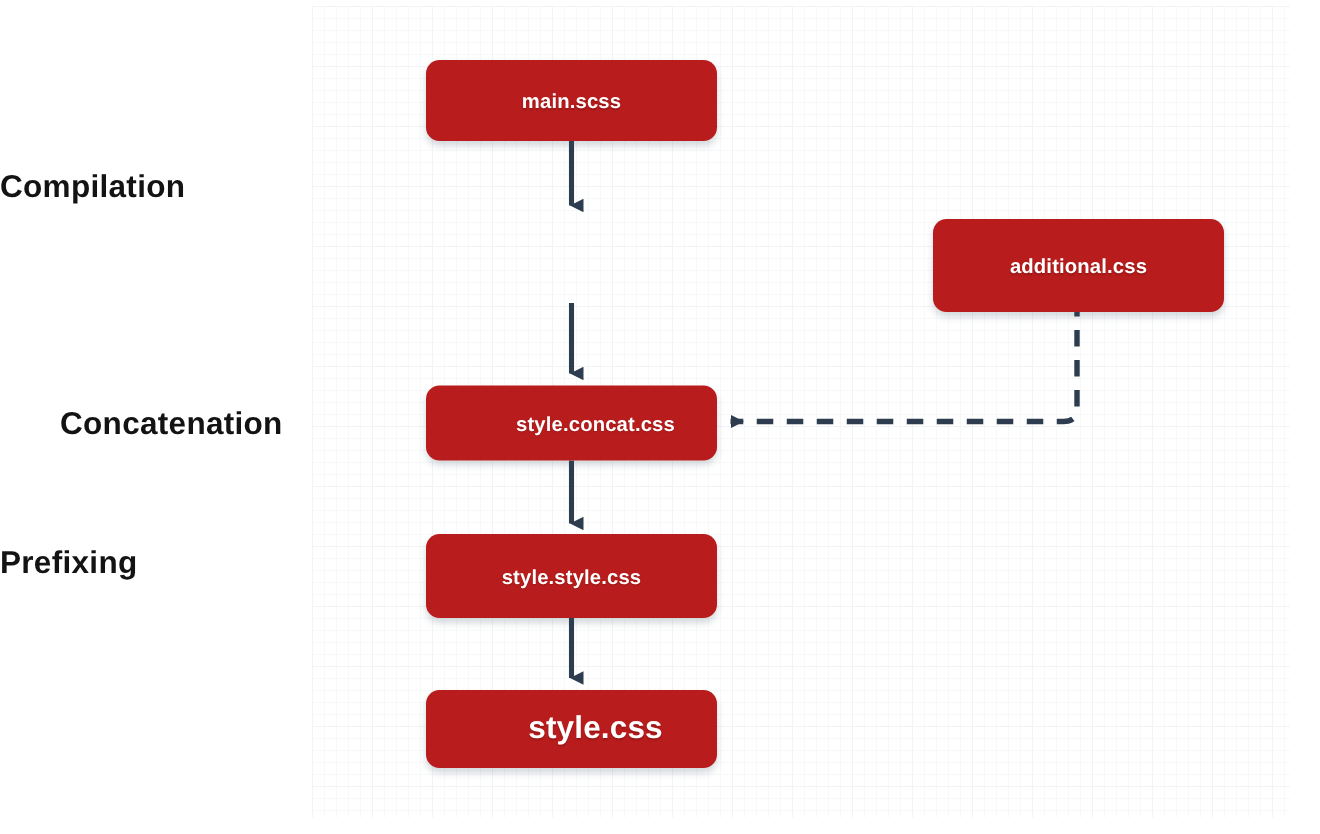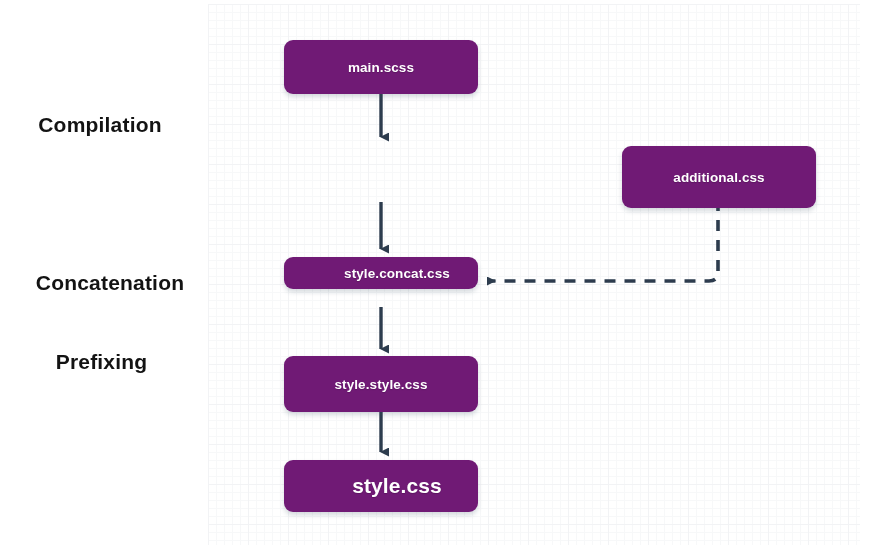--- a/index.html
+++ b/index.html
@@ -51,28 +51,28 @@
   }
 
   
   .stage-label {
     position: absolute;
     color: #131313;
     font-weight: bold;
     font-size: 21px;
     letter-spacing: 0.2px;
     white-space: nowrap;
-    text-align: center;
+    text-align: left;
   }
   .stage-label-inner { display: block; }
 
   
   .node {
     position: absolute;
-    background: #701a75;
+    background: #b91c1c;
     border-radius: 9px;
     box-shadow: 0 3px 5px rgba(60, 80, 100, 0.22);
     display: flex;
     align-items: center;
     justify-content: center;
     box-sizing: border-box;
   }
   .node-label {
     color: #ffffff;
     font-weight: bold;
@@ -121,35 +121,35 @@
 
     <g>
       <path d="M718,200 L718,272 Q718,281 709,281 L487,281" fill="none" stroke="#2d3c4e" stroke-width="3.6" stroke-dasharray="11 9" stroke-linecap="butt" marker-end="url(#arrowhead-left)"></path>
     </g>
   </svg>
 
   <div class="stage-label" style="left:0; top:113px; width:200px;">
     <span class="stage-label-inner">Compilation</span>
   </div>
 
-  <div class="stage-label" style="left:0; top:271px; width:220px;">
+  <div class="stage-label" style="left:0; top:271px; width:220px;padding-left:40px;">
     <span class="stage-label-inner">Concatenation</span>
   </div>
 
-  <div class="stage-label" style="left:0; top:350px; width:203px;">
+  <div class="stage-label" style="left:0; top:364px; width:203px;">
     <span class="stage-label-inner">Prefixing</span>
   </div>
 
 
   <div class="node" style="left:284px; top:40px; width:194px; height:54px;">
     <span class="node-label">main.scss</span>
   </div>
 
 
-  <div class="node" style="left:284px; top:257px; width:194px; height:32px;padding-left:32px;">
+  <div class="node" style="left:284px; top:257px; width:194px; height:50px;padding-left:32px;">
     <span class="node-label">style.concat.css</span>
   </div>
 
   <div class="node" style="left:284px; top:356px; width:194px; height:56px;">
     <span class="node-label">style.style.css</span>
   </div>
 
   <div class="node" style="left:284px; top:460px; width:194px; height:52px;">
     <span class="node-label big">style.css</span>
   </div>

